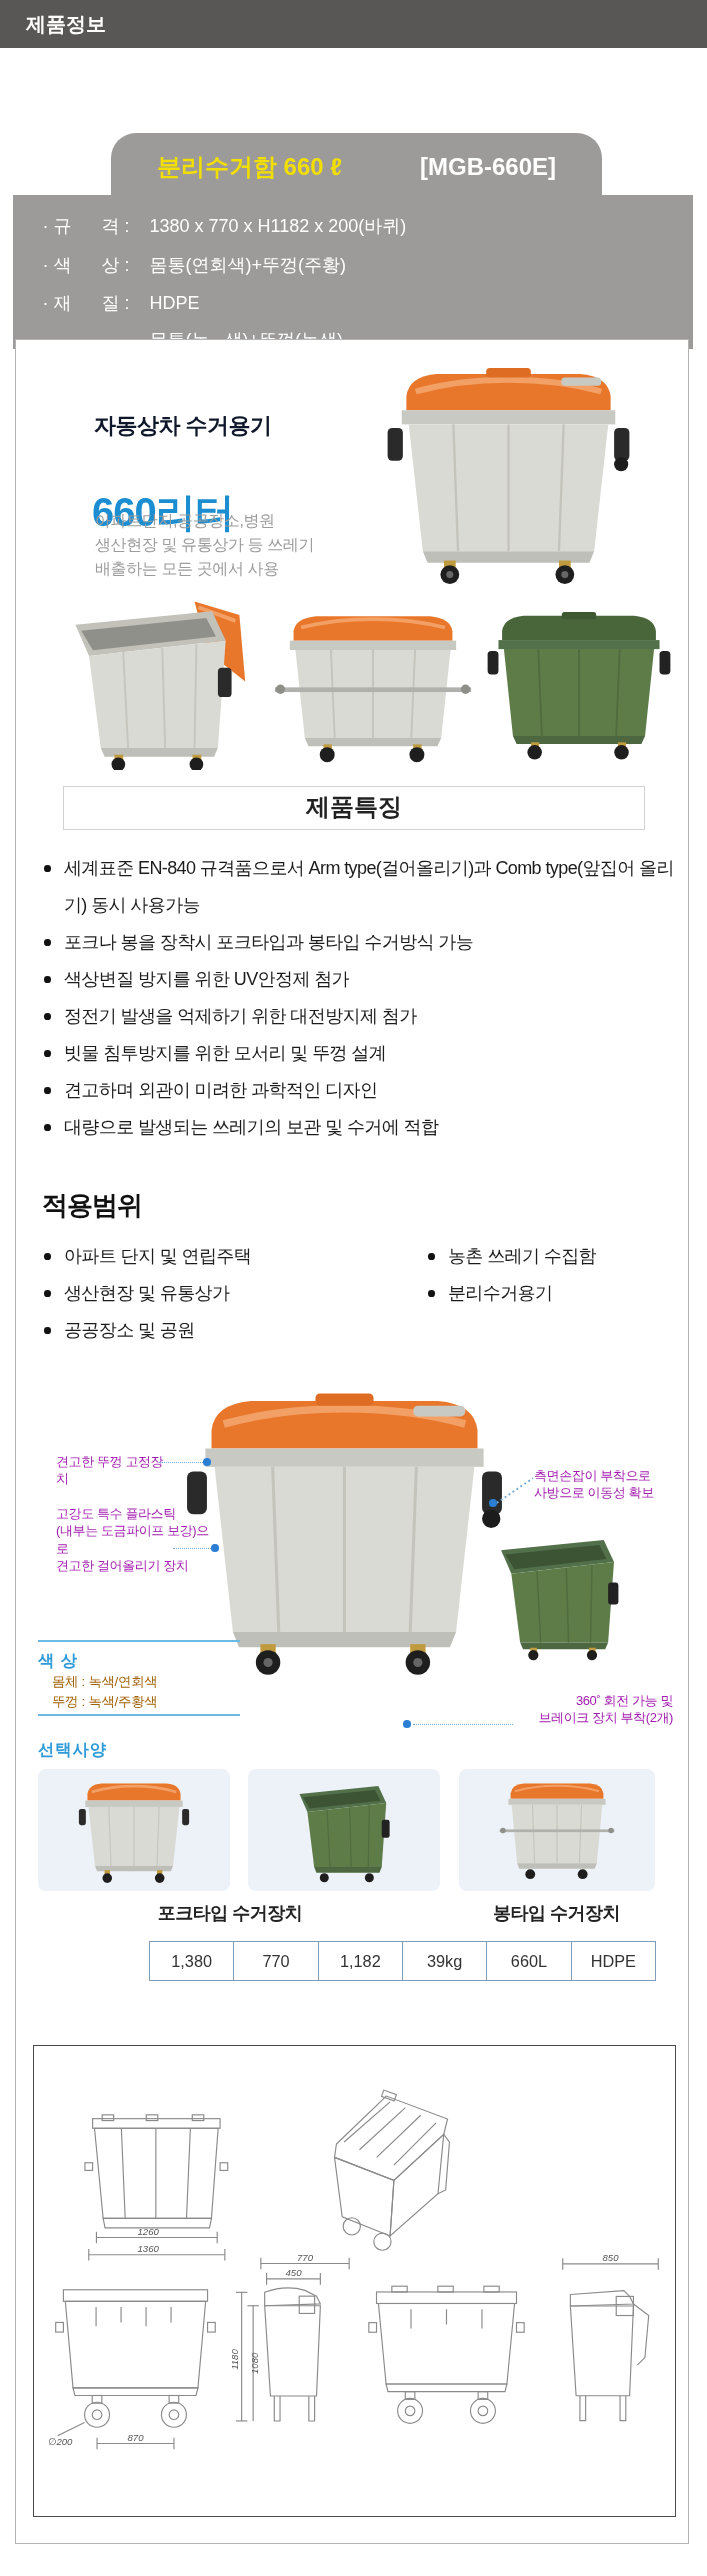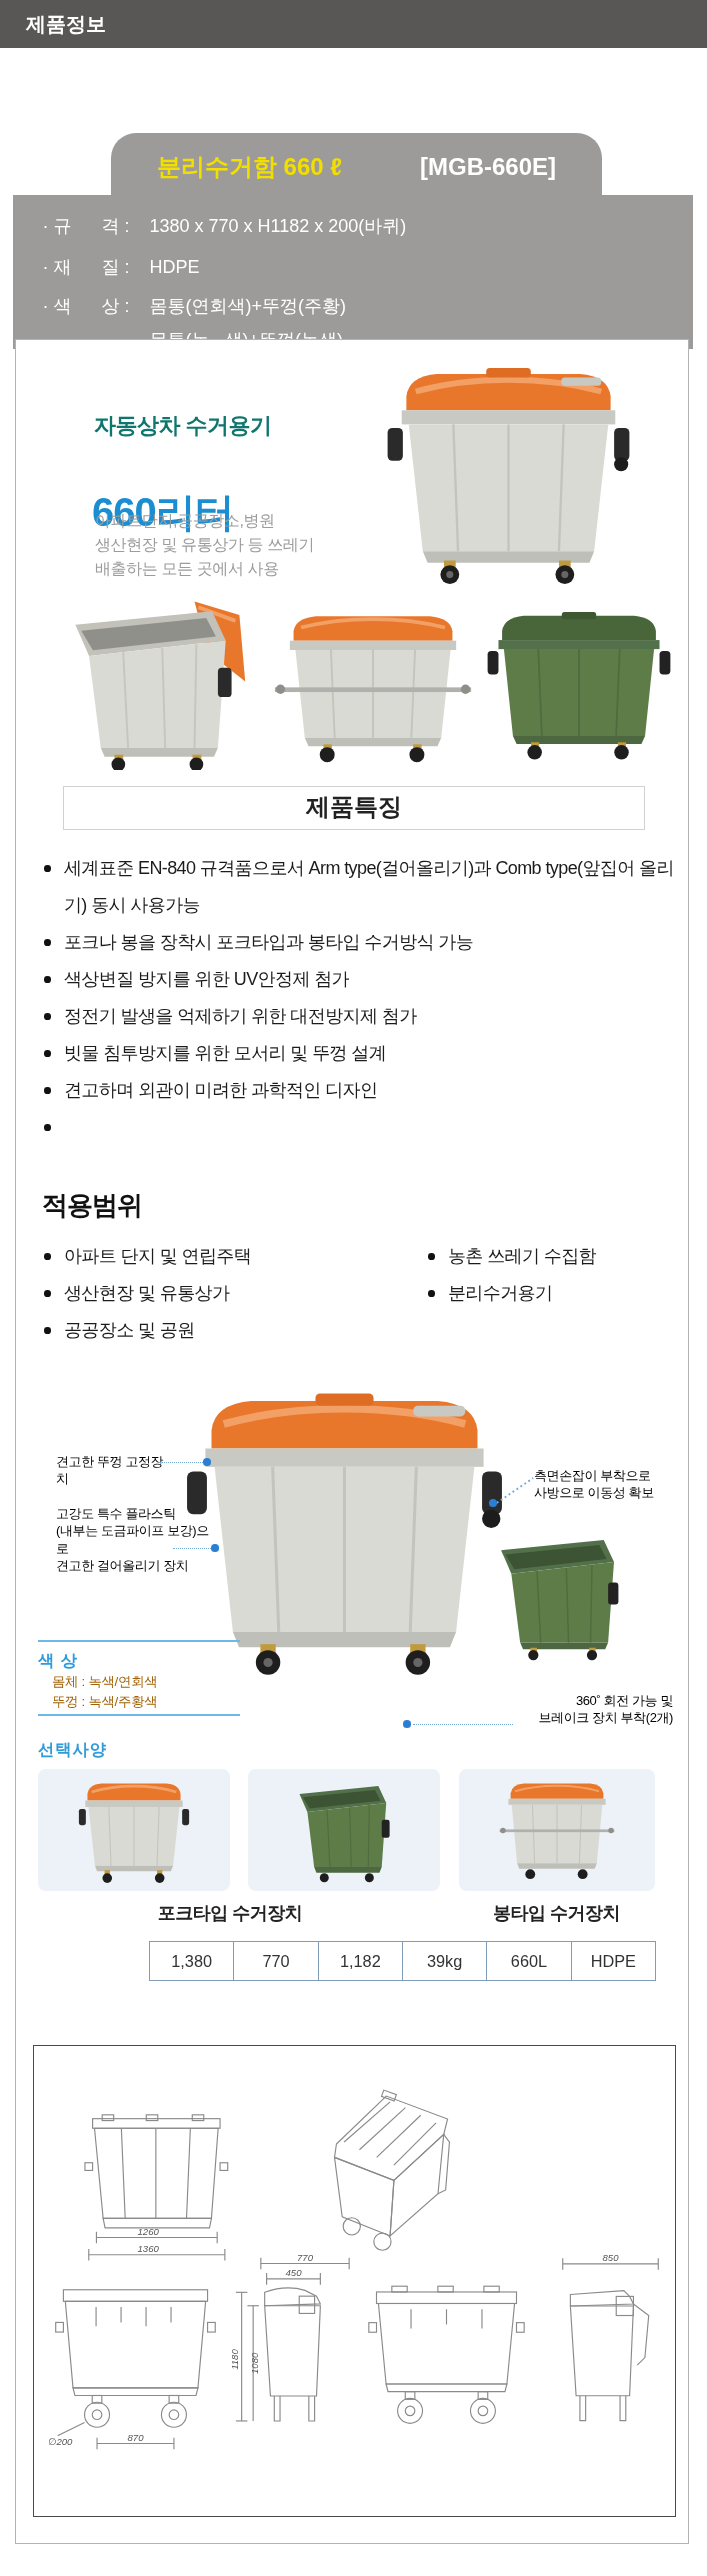--- a/index.html
+++ b/index.html
@@ -20,38 +20,38 @@
   .specblock{left:13.4px;top:195px;width:680px;height:154px;background:#9c9b9a;color:#fff;
     font-size:18px;box-sizing:border-box;padding:10.6px 0 0 29px;}
   .specblock .row{line-height:41px;}
   .spec-k{display:inline-block;width:107px;white-space:pre;}
   .spec-indent{padding-left:107px;line-height:33px;}
 
   
   .main-card{left:15.4px;top:339px;width:674px;height:2205px;background:#fff;
     border:1.9px solid #b3b3b3;box-sizing:border-box;}
 
-  .intro-sub{left:94px;top:411px;font-size:22px;color:#0f766e;font-weight:bold;letter-spacing:-0.5px;}
+  .intro-sub{left:94px;top:411px;font-size:22px;color:#0f172a;font-weight:bold;letter-spacing:-0.5px;}
   .intro-cap{left:92px;top:443px;font-size:40px;color:#1b8ed2;font-weight:bold;letter-spacing:-1px;margin-top:42px;}
   .intro-desc{left:95px;top:509px;font-size:16px;color:#9c9c9c;line-height:24px;letter-spacing:-0.4px;}
 
   
   .feat-box{left:63px;top:786px;width:582px;height:44px;border:1.9px solid #d2d2d2;box-sizing:border-box;
     text-align:center;line-height:40px;font-size:24px;font-weight:bold;color:#222;background:#fff;}
   .bullets{left:42px;top:850px;width:645px;}
   .bullet{display:flex;font-size:18px;color:#1c1c1c;line-height:37px;letter-spacing:-0.6px;}
   .bullet .dot{flex:0 0 auto;width:6.7px;height:6.7px;border-radius:50%;background:#111;margin:15.4px 13.4px 0 1.9px;}
 
   .apply-h{left:42px;top:1188px;font-size:26px;font-weight:bold;color:#111;letter-spacing:-1px;}
   .apply-cols{left:42px;top:1238px;width:633px;display:flex;}
   .apply-col1{width:384px;}
   .apply-col2{flex:1;}
 
   
-  .co{font-size:13px;color:#000000;letter-spacing:-0.4px;line-height:17.3px;}
+  .co{font-size:13px;color:#a21caf;letter-spacing:-0.4px;line-height:17.3px;}
   .lead{border-top:1.9px dotted #74a9d8;height:0;}
   .bdot{width:7.7px;height:7.7px;border-radius:50%;background:#2a7fd4;}
 
   
   .rule{height:1.9px;background:#6cb9e6;}
   .blue-h{font-size:16.3px;font-weight:bold;color:#2f9bd8;letter-spacing:1px;}
   .cline{font-size:13.4px;color:#a16207;letter-spacing:-0.3px;}
 
   
   .opt-card{width:192px;height:122px;background:#edf2f8;border-radius:7.7px;display:flex;
@@ -82,25 +82,25 @@
   <div class="abs banner">
     <span class="y">분리수거함 660 ℓ</span>
     <span class="w">&nbsp;</span>
     <span class="w">[MGB-660E]</span>
   </div>
 
   <div class="abs specblock">
     <div class="row">
       <span class="spec-k">· 규      격 : </span><span class="pre">1380 x 770 x H1182 x 200(바퀴)</span>
     </div>
+    <div class="row" style="line-height:36px;">
+      <span class="spec-k">· 색      상 : </span><span class="pre">몸통(연회색)+뚜껑(주황)</span>
+    </div>
     <div class="row">
       <span class="spec-k">· 재      질 : </span><span class="pre">HDPE</span>
-    </div>
-    <div class="row" style="line-height:36px;">
-      <span class="spec-k">· 색      상 : </span><span class="pre">몸통(연회색)+뚜껑(주황)</span>
     </div>
     <div class="spec-indent">
       <span class="pre">몸통(녹   색)+뚜껑(녹색)</span>
     </div>
   </div>
 
   <div class="abs main-card"></div>
 
   <div class="abs intro-sub">자동상차 수거용기</div>
   <div class="abs intro-cap">660리터</div>
@@ -199,20 +199,21 @@
     <div class="bullet">
         <span class="dot"></span>
         <span>빗물 침투방지를 위한 모서리 및 뚜껑 설계</span>
       </div>
     <div class="bullet">
         <span class="dot"></span>
         <span>견고하며 외관이 미려한 과학적인 디자인</span>
       </div>
     <div class="bullet">
         <span class="dot"></span>
+        <span>대량으로 발생되는 쓰레기의 보관 및 수거에 적합</span>
       </div>
   </div>
 
   <div class="abs apply-h">적용범위</div>
   <div class="abs apply-cols">
     <div class="apply-col1">
       <div class="bullet">
           <span class="dot"></span>
           <span>아파트 단지 및 연립주택</span>
         </div>

